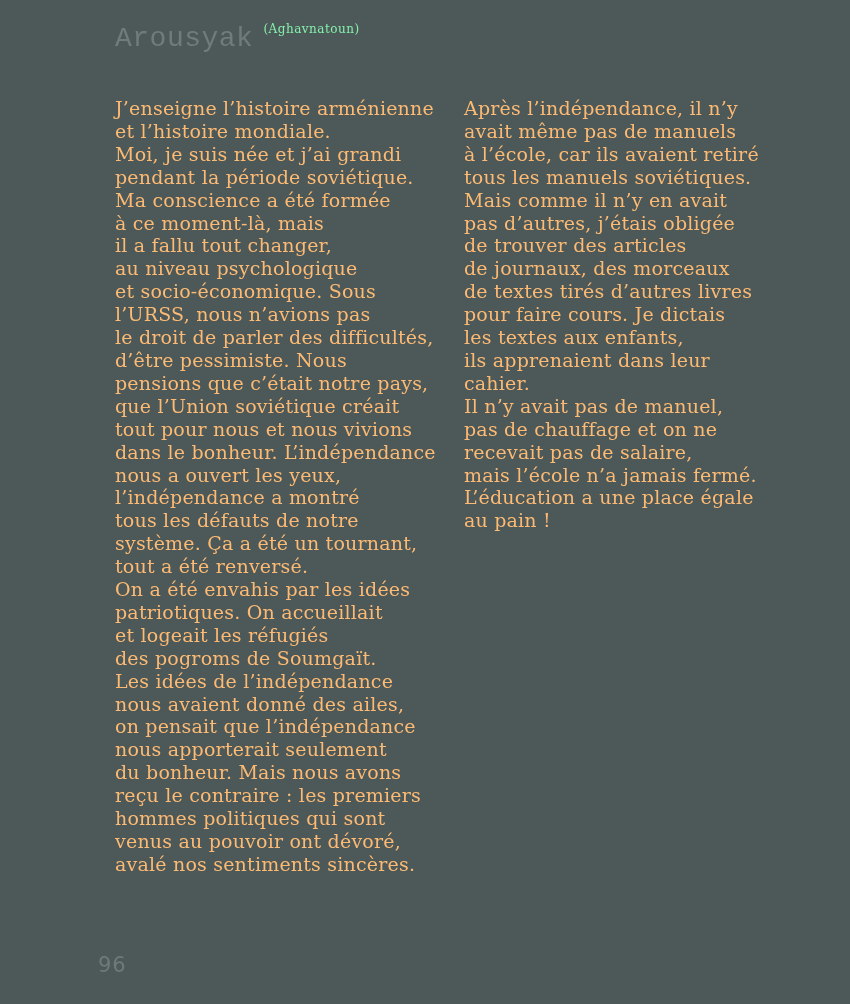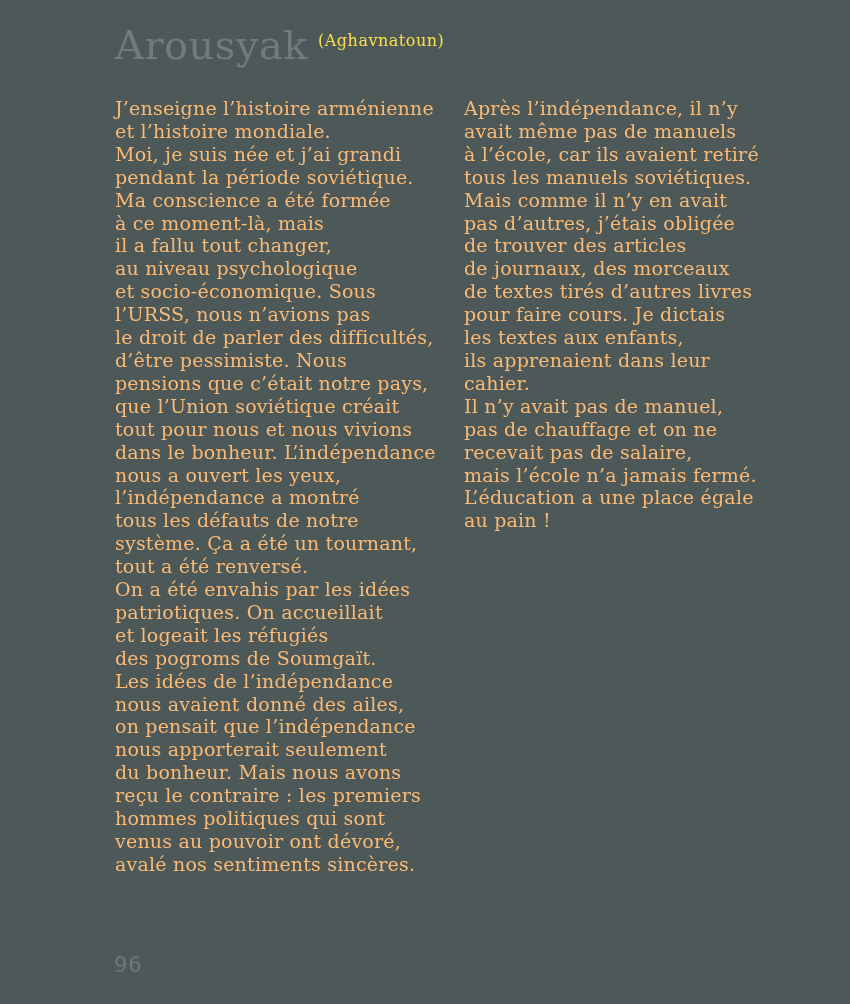--- a/index.html
+++ b/index.html
@@ -12,46 +12,47 @@
     font-family: "DejaVu Serif", serif;
   }
   .header {
     position: absolute;
     left: 115px;
     top: 22px;
     color: #6f7c7a;
     white-space: nowrap;
   }
   .title {
-    font-size: 40px;
+    font-size: 28px;
     font-weight: 400;
     letter-spacing: 0.5px;
+    font-family: Liberation Mono, monospace;
   }
   .subtitle {
-    font-size: 16px;
+    font-size: 12px;
     vertical-align: 13px;
     margin-left: 10px;
     letter-spacing: 0.5px;
-    color: #fde047;
+    color: #86efac;
     margin-top: 40px;
   }
   .col {
     position: absolute;
     top: 97px;
     font-size: 19px;
     line-height: 22.9px;
     color: #fdba74;
     white-space: pre-line;
     letter-spacing: 0.2px;
   }
   .col-left  { left: 115px; width: 330px; }
   .col-right { left: 464px; width: 315px; }
   .pagenum {
     position: absolute;
-    left: 114px;
+    left: 98px;
     top: 953px;
     font-family: "DejaVu Sans", sans-serif;
     font-size: 21px;
     color: #6d7a78;
     letter-spacing: 1px;
   }
 </style>
 </head>
 <body>
 

